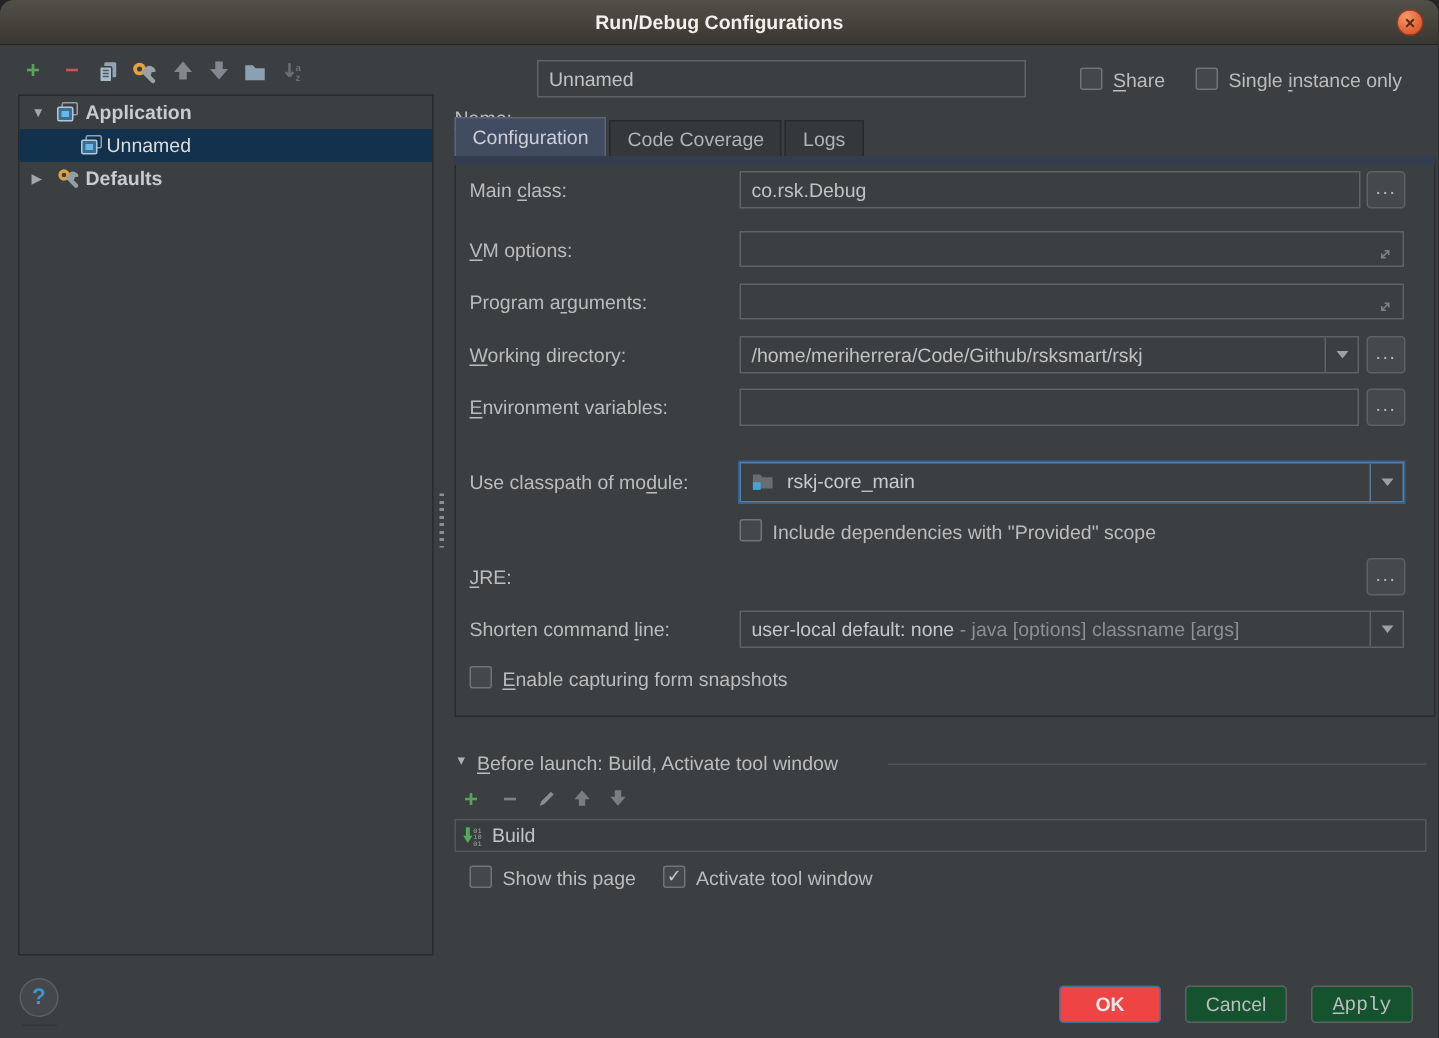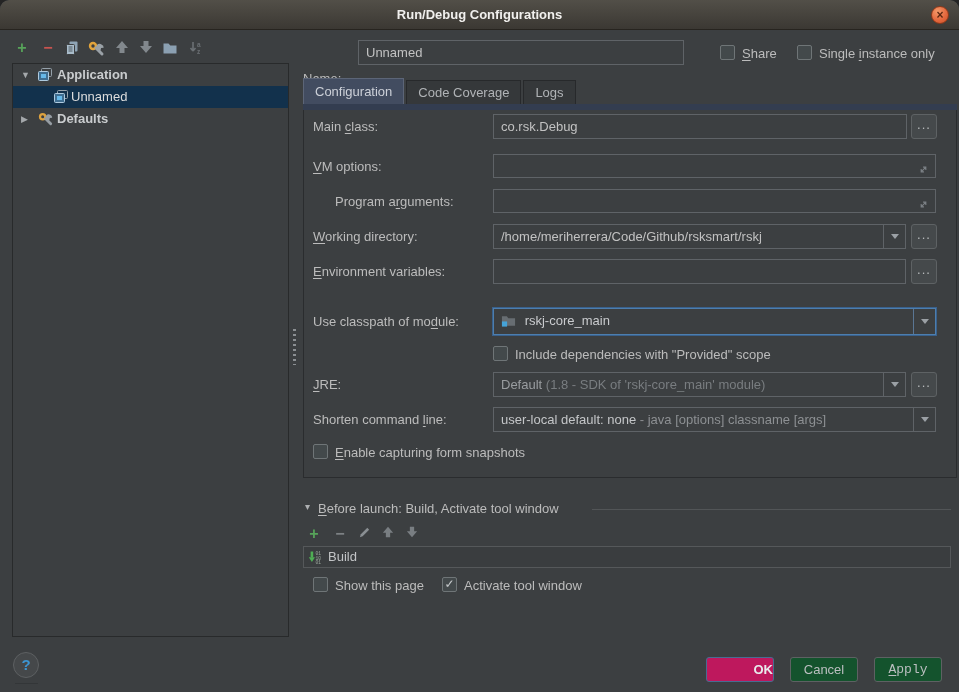--- a/index.html
+++ b/index.html
@@ -61,21 +61,21 @@
   
   .bl-line { position:absolute; left:592px; top:509px; width:359px; height:1px; background:#525557; }
   .build-row { position:absolute; left:303px; top:546px; width:648px; height:22px; border:1px solid #55585a; background:#3a3d3f; line-height:20px; }
   .build-row .blabel { position:absolute; left:24px; color:#c2c4c6; }
 
   
   .help { position:absolute; left:13px; top:652px; width:26px; height:26px; border-radius:50%; background:#45484a;
     border:1px solid #5d6062; color:#3d95d2; font-weight:bold; font-size:15px; text-align:center; line-height:24px; }
   .help-under { position:absolute; left:15px; top:683px; width:23px; height:1px; background:#333638; }
   .btn { position:absolute; top:657px; width:68px; height:25px; text-align:center; line-height:23px; border-radius:3px; }
-  .btn.primary { left:706px; background:#be185d; border:1px solid #476c92; color:#e8eaec; font-weight:bold;text-align:right; }
+  .btn.primary { left:706px; background:#ef4444; border:1px solid #476c92; color:#e8eaec; font-weight:bold; }
   .btn.plain { background:#14532d; border:1px solid #5e6163; color:#bcbfc1; }
   #cancel-btn { left:790px; } #apply-btn { left:874px;font-family:Liberation Mono, monospace; }
 </style>
 </head>
 <body>
 
 <div id="win">
 
   <div class="titlebar">
     <div class="title">Run/Debug Configurations</div>
@@ -173,21 +173,21 @@
   <div class="field" style="left:493px; top:114px; width:414px; height:25px; z-index:4;">co.rsk.Debug</div>
   <div class="dots-btn" style="left:911px; top:114px; z-index:4;">...</div>
 
   <div class="lbl" style="left:313px; top:159px; z-index:4;"><span class="mn">V</span>M options:</div>
   <div class="field" style="left:493px; top:154px; width:443px; height:24px; z-index:4;">
     <span class="expand-ic"><svg width="13" height="13" viewBox="0 0 14 14">
       <path d="M4.5 9.5L9.5 4.5 M6.5 4.5h3v3 M7.5 9.5h-3v-3" stroke="#7b8085" stroke-width="1.2" fill="none"></path>
         </svg></span>
   </div>
 
-  <div class="lbl" style="left:313px; top:194px; z-index:4;margin-left:22px;">Program a<span class="mn">r</span>guments:</div>
+  <div class="lbl" style="left:313px; top:194px; z-index:4;">Program a<span class="mn">r</span>guments:</div>
   <div class="field" style="left:493px; top:189px; width:443px; height:24px; z-index:4;">
     <span class="expand-ic"><svg width="13" height="13" viewBox="0 0 14 14">
       <path d="M4.5 9.5L9.5 4.5 M6.5 4.5h3v3 M7.5 9.5h-3v-3" stroke="#7b8085" stroke-width="1.2" fill="none"></path>
         </svg></span>
   </div>
 
   <div class="lbl" style="left:313px; top:229px; z-index:4;"><span class="mn">W</span>orking directory:</div>
   <div class="field" style="left:493px; top:224px; width:413px; height:25px; z-index:4; padding-right:24px;">
     <span>/home/meriherrera/Code/Github/rsksmart/rskj</span>
     <span class="combo-arrow">
@@ -209,27 +209,20 @@
     <span style="color:#c9cbce;">rskj-core_main</span>
     <span class="combo-arrow">
         <i></i>
       </span>
   </div>
 
   <div class="checkbox" style="left:493px; top:346px; z-index:4;"></div>
   <div class="lbl" style="left:515px; top:347px; z-index:4;">Include dependencies with "Provided" scope</div>
 
   <div class="lbl" style="left:313px; top:377px; z-index:4;"><span class="mn">J</span>RE:</div>
-  <div class="field" style="left:493px; top:372px; width:413px; height:25px; z-index:4; padding-right:24px;">
-    <span class="dim-main">Default</span>
-    <span class="dim-detail">(1.8 - SDK of 'rskj-core_main' module)</span>
-    <span class="combo-arrow">
-        <i></i>
-      </span>
-  </div>
   <div class="dots-btn" style="left:911px; top:372px; z-index:4;">...</div>
 
   <div class="lbl" style="left:313px; top:412px; z-index:4;">Shorten command <span class="mn">l</span>ine:</div>
   <div class="field" style="left:493px; top:407px; width:443px; height:25px; z-index:4; padding-right:12px;">
     <span class="val-main">user-local default: none</span>
     <span class="val-detail">- java [options] classname [args]</span>
     <span class="combo-arrow">
         <i></i>
       </span>
   </div>

